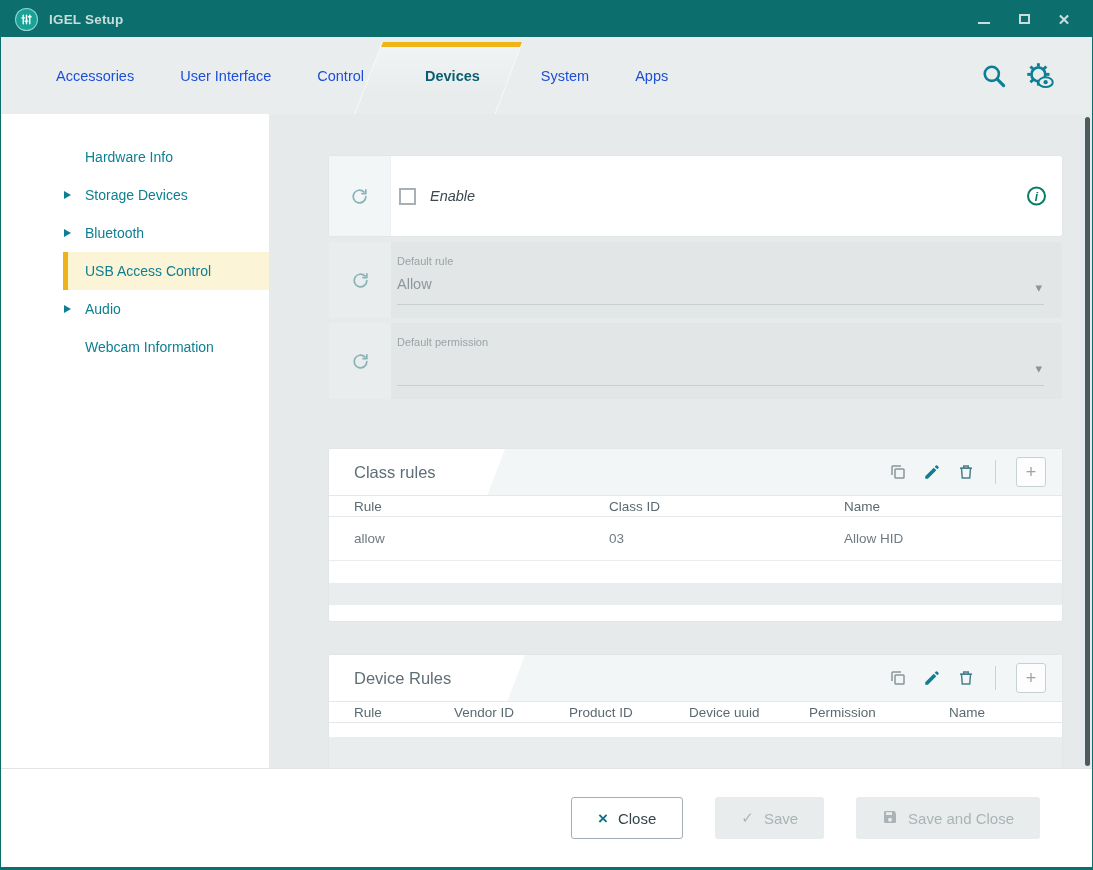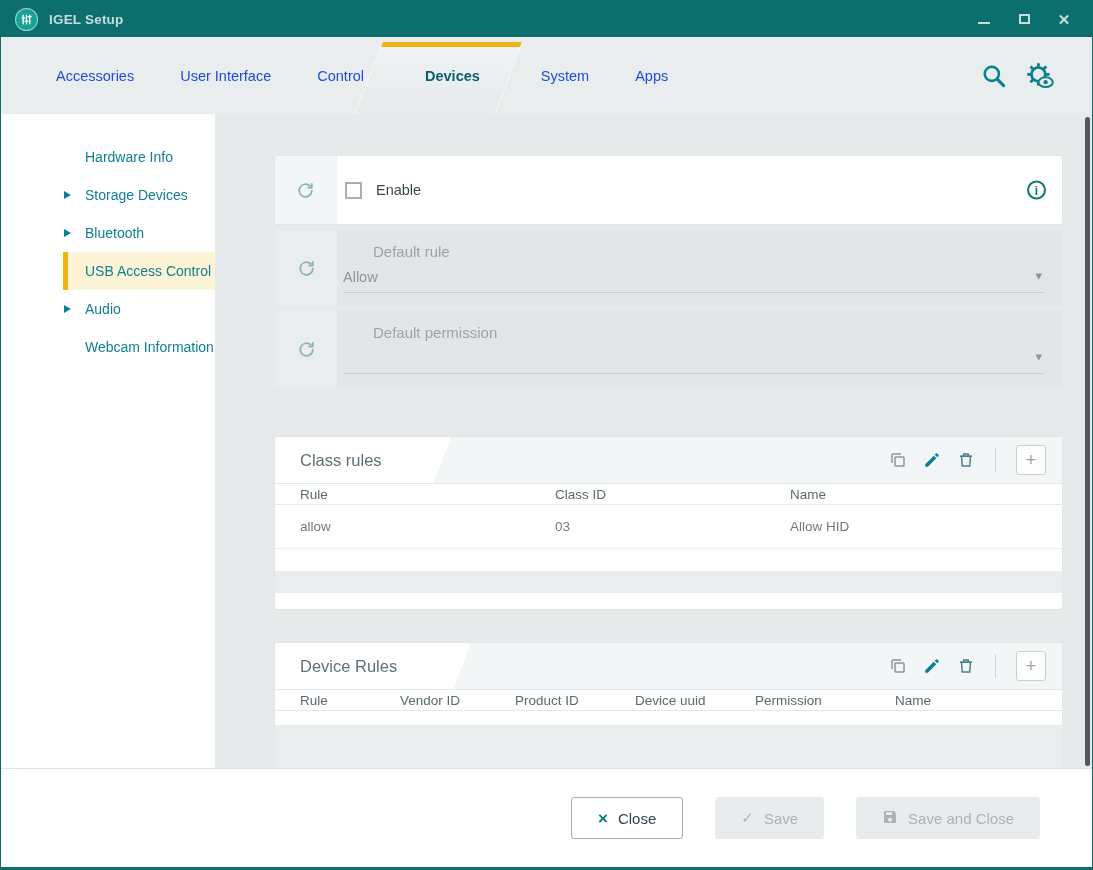--- a/index.html
+++ b/index.html
@@ -40,42 +40,42 @@
     position:absolute; left:-4px; right:-4px; top:5px; bottom:0;
     background:linear-gradient(180deg,#f1f4f4 0%, #e8ecec 70%);
     border-top:5px solid #efb518;
     transform:skewX(-21deg); transform-origin:top;
     box-shadow:1px 0 0 rgba(255,255,255,.7), -1px 0 0 rgba(255,255,255,.7);
   }
   .tabbar-icons{ margin-left:auto; display:flex; align-items:center; gap:18px; padding-right:38px; color:#0b7f93; }
   .tabbar-icons .tbi{ cursor:pointer; display:flex; align-items:center; }
   
   .body{ position:absolute; top:113px; left:0; right:0; height:655px; display:flex; overflow:hidden;}
-  .sidebar{ width:214px; background:#fff; padding-top:24px; flex:0 0 auto;}
+  .sidebar{ width:268px; background:#fff; padding-top:24px; flex:0 0 auto;}
   .side-item{
     position:relative; height:38px; margin-left:62px; padding-left:22px;
     display:flex; align-items:center; color:#0e7f92; font-size:14px; cursor:pointer;
   }
   .side-item .arrow{
     position:absolute; left:1px; top:50%; margin-top:-4.5px;
     width:0; height:0; border-left:7px solid #0e7f92;
     border-top:4.5px solid transparent; border-bottom:4.5px solid transparent;
   }
   .side-item.active{
     background:#fcf4d6; border-left:5px solid #eeb417; padding-left:17px;
   }
   .content{
     flex:1; background:#e6eaeb; position:relative; overflow:hidden;
     padding:42px 30px 0 60px;
   }
   .scrollbar{ position:absolute; right:2px; top:3px; bottom:3px; width:5px; background:#4e5a5e; border-radius:3px; cursor:pointer;}
   
   .card-enable{
-    height:68px; background:#fff; border-radius:2px; display:flex; align-items:center;
-    position:relative; margin-bottom:6px; box-shadow:0 0 2px rgba(0,0,0,.07);
+    height:80px; background:#fff; border-radius:2px; display:flex; align-items:center;
+    position:relative; margin-bottom:6px; box-shadow:0 0 2px rgba(0,0,0,.07);font-style:italic;
   }
   .icon-cell{
     width:62px; align-self:stretch; display:flex; align-items:center; justify-content:center;
     color:#8ab3b8; background:#f3f6f6; border-right:1px solid #eef1f1; cursor:pointer; flex:0 0 auto;
   }
   .checkbox{
     width:17px; height:17px; border:2px solid #a7b1b3; background:#fff; margin-left:8px; cursor:pointer; flex:0 0 auto;
   }
   .enable-lbl{ margin-left:14px; color:#3c4a4f; font-size:14.5px; }
   .info-ic{
@@ -83,21 +83,21 @@
     width:19px; height:19px; border:2px solid #0b7a67; border-radius:50%;
     color:#0b7a67; font-size:12px; font-weight:bold; display:flex; align-items:center; justify-content:center;
     cursor:pointer;
   }
   
   .field-row{ height:76px; background:#e2e6e7; display:flex; margin-bottom:5px; border-radius:2px;}
   .field-row .icon-cell{ background:#e9eded; border-right:none; }
   .field-inner{
     flex:1; margin:8px 18px 13px 6px; border-bottom:1px solid #c8cfd1; position:relative; cursor:pointer;
   }
-  .field-label{ font-size:15px; color:#9aa4a7; margin-top:5px;margin-left:30px;}
+  .field-label{ font-size:11px; color:#9aa4a7; margin-top:5px;}
   .field-value{ font-size:14.5px; color:#8d979a; margin-top:9px;}
   .caret{ position:absolute; right:2px; bottom:9px; color:#8a9598; font-size:13px;}
   
   .rules-card{ background:#fff; border-radius:2px; overflow:hidden; box-shadow:0 0 2px rgba(0,0,0,.07);}
   .class-card{ margin-top:50px; height:172px; }
   .device-card{ margin-top:34px; height:280px; }
   .rules-header{
     height:46px; background:#f3f6f6; position:relative; display:flex; align-items:center; padding:0 16px 0 25px;
   }
   .hdr-hl{

